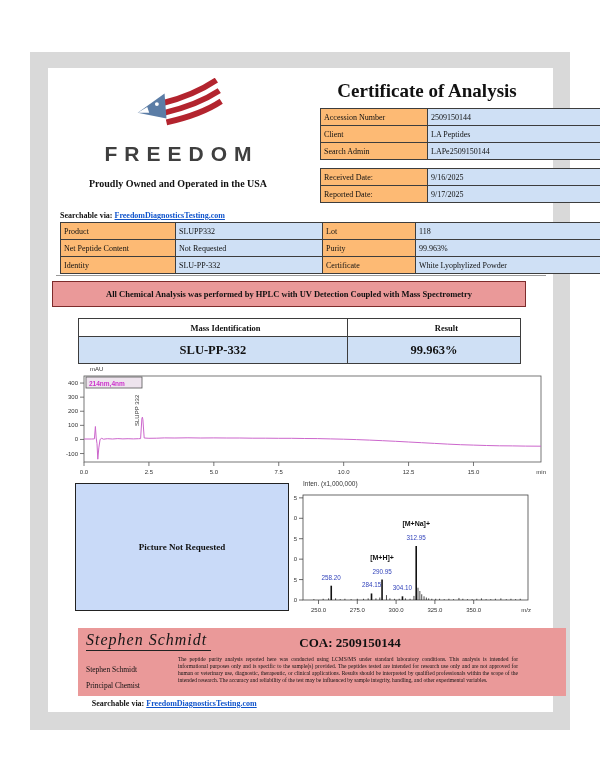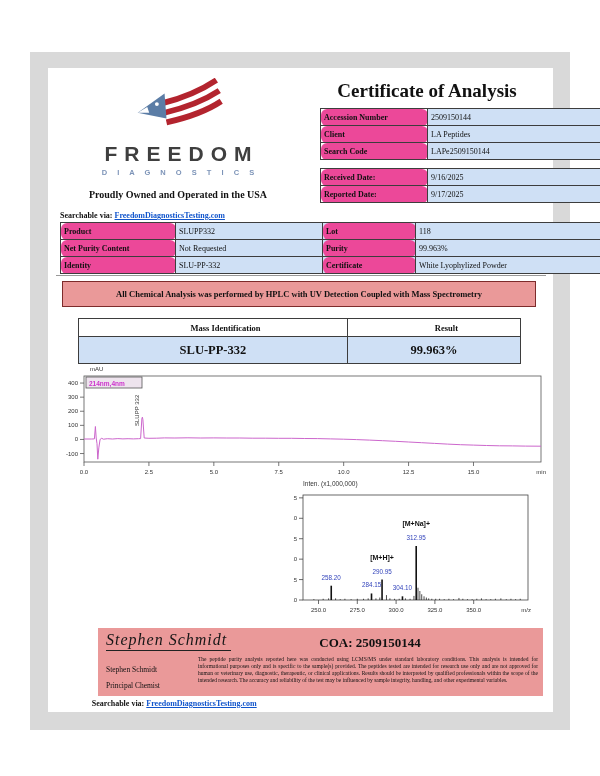--- a/index.html
+++ b/index.html
@@ -18,46 +18,46 @@
   .tagline{font-weight:bold;font-size:10px;margin-top:12px;}
   .searchline{left:12px;top:143px;font-size:8px;font-weight:bold;white-space:nowrap;}
   a.doclink{color:#1155cc;text-decoration:underline;font-weight:bold;}
 
   
   .coa-title{left:258px;top:12px;width:242px;text-align:center;font-weight:bold;font-size:19px;}
   table.kv{border-collapse:collapse;table-layout:fixed;width:100%;}
   table.kv td{border:1px solid #3d3d3d;font-size:8px;padding:1px 3px;height:14px;
               overflow:hidden;white-space:nowrap;}
   table.kv{border:1.5px solid #3d3d3d;}
-  td.l{background:#ec4899;font-weight:bold;border-radius:6px;}
+  td.l{background:#fdba74;font-weight:normal;}
   td.v{background:#cfe0f5;}
   .tbl-accession{left:272px;top:40px;width:225px;}
   .tbl-dates{left:272px;top:100px;width:225px;}
   .tbl-product{left:12px;top:154px;width:208px;}
   .tbl-lot{left:274px;top:154px;width:206px;}
 
   .divider{left:8px;top:207px;width:490px;height:1px;background:#999;}
 
-  .banner{left:14px;top:213px;width:472px;height:24px;background:#ea9999;
+  .banner{left:4px;top:213px;width:472px;height:24px;background:#ea9999;
           border:1.5px solid #7d2b2b;display:flex;align-items:center;justify-content:center;
           font-weight:bold;font-size:8.5px;text-align:center;}
 
   table.mass{left:30px;top:250px;width:443px;border-collapse:collapse;table-layout:fixed;
              border:1.5px solid #3d3d3d;position:absolute;}
   table.mass td{border:1px solid #3d3d3d;text-align:center;}
   .mass-h{font-weight:bold;font-size:8.5px;height:15px;background:#fff;padding-left:26px;}
   .mass-v{font-weight:bold;font-size:12.5px;height:24px;background:#cfe0f5;}
 
   .chromo-box{left:0px;top:296px;width:505px;height:114px;}
   .picture-box{left:27px;top:415px;width:212px;height:126px;background:#c9daf8;
                border:1.5px solid #222;display:flex;align-items:center;justify-content:center;
                font-weight:bold;font-size:9px;}
   .ms-box{left:245px;top:408px;width:260px;height:148px;}
 
-  .sig-box{left:30px;top:560px;width:445px;height:68px;background:#ea9999;margin-left:20px;}
+  .sig-box{left:30px;top:560px;width:488px;height:68px;background:#ea9999;}
   .sig-script{position:absolute;left:8px;top:3px;font-style:italic;font-size:16px;
               letter-spacing:1px;border-bottom:1px solid #222;padding:0 4px 1px 0;color:#161616;}
   .sig-coa{position:absolute;left:100px;top:7px;width:344px;text-align:center;
            font-weight:bold;font-size:13px;}
   .sig-name{position:absolute;left:8px;top:37px;font-size:7.5px;}
   .sig-role{position:absolute;left:8px;top:53px;font-size:7.5px;}
   .sig-disclaimer{position:absolute;left:100px;top:28px;width:340px;font-size:5.5px;
                   line-height:1.25;text-align:justify;}
 
   .footer{left:0px;top:631px;width:505px;display:flex;font-size:8px;font-weight:bold;}
@@ -73,21 +73,20 @@
     <div class="abs logo-block">
       <svg width="96" height="58" viewBox="0 0 100 60">
         <path d="M34,26 Q66,18 90,2" stroke="#b3242e" stroke-width="6" fill="none"></path>
         <path d="M36,36 Q70,28 93,13" stroke="#b3242e" stroke-width="6" fill="none"></path>
         <path d="M38,46 Q74,38 95,24" stroke="#b3242e" stroke-width="6" fill="none"></path>
         <polygon points="8,36 36,16 38,42" fill="#5b7da6"></polygon>
         <polygon points="8,36 18,30 20,36" fill="#ffffff"></polygon>
         <circle cx="28" cy="27" r="2" fill="#ffffff"></circle>
       </svg>
       <div class="brand">FREEDOM</div>
-      <div class="subbrand">D I A G N O S T I C S</div>
       <div class="tagline">Proudly Owned and Operated in the USA</div>
     </div>
 
     <div class="abs searchline">
       <span>Searchable via:</span>
       <a class="doclink" href="#">FreedomDiagnosticsTesting.com</a>
     </div>
 
     <div class="abs coa-title">Certificate of Analysis</div>
 
@@ -95,21 +94,21 @@
       <tbody>
           <tr>
             <td class="l" style="width:100px">Accession Number</td>
           <td class="v">2509150144</td>
           </tr>
       <tr>
             <td class="l">Client</td>
           <td class="v">LA Peptides</td>
           </tr>
       <tr>
-            <td class="l">Search Code</td>
+            <td class="l">Search Admin</td>
           <td class="v">LAPe2509150144</td>
           </tr>
     </tbody>
       </table>
 
     <table class="kv abs tbl-dates">
       <tbody>
           <tr>
             <td class="l" style="width:100px">Received Date:</td>
           <td class="v">9/16/2025</td>
@@ -121,21 +120,21 @@
     </tbody>
       </table>
 
     <table class="kv abs tbl-product">
       <tbody>
           <tr>
             <td class="l" style="width:108px">Product</td>
           <td class="v">SLUPP332</td>
           </tr>
       <tr>
-            <td class="l">Net Purity Content</td>
+            <td class="l">Net Peptide Content</td>
           <td class="v">Not Requested</td>
           </tr>
       <tr>
             <td class="l">Identity</td>
           <td class="v">SLU-PP-332</td>
           </tr>
     </tbody>
       </table>
 
     <table class="kv abs tbl-lot">
@@ -201,20 +200,21 @@
           <line x1="425.4886363636363" y1="98" x2="425.4886363636363" y2="102" stroke="#555" stroke-width="0.8"></line>
           <text x="425.4886363636363" y="110" font-size="6" text-anchor="middle" fill="#333">15.0</text>
           <text x="498" y="110" font-size="6" text-anchor="end" fill="#333">min</text>
           <text x="42" y="7" font-size="6" fill="#333">mAU</text>
           <rect x="38" y="13" width="56" height="11" fill="#eee4ee" stroke="#555" stroke-width="0.8"></rect>
           <text x="41" y="21.5" font-size="6.5" font-weight="bold" fill="#cc33cc">214nm,4nm</text>
           <polyline points="36.0,75.0 43.8,75.0 46.4,74.9 47.4,62.5 48.2,74.0 49.0,79.7 49.8,95.2 50.8,83.9 52.1,75.4 53.7,74.3 55.5,75.2 59.4,74.7 64.6,75.0 69.8,74.6 74.9,74.9 80.1,74.7 85.3,74.9 90.5,74.7 92.6,74.6 93.9,54.3 94.4,53.2 94.9,55.7 96.2,74.0 100.9,74.3 108.7,74.2 116.5,73.9 126.9,74.0 139.9,73.8 152.8,74.0 165.8,73.9 178.8,74.0 191.8,74.0 204.8,74.2 217.8,74.2 230.7,74.3 243.7,74.3 256.7,74.5 269.7,74.6 282.7,74.9 295.7,75.2 308.6,75.6 321.6,76.1 334.6,76.7 347.6,77.3 360.6,78.0 373.6,78.7 386.5,79.4 399.5,80.1 412.5,80.7 425.5,81.1 438.5,81.5 451.5,81.8 464.4,81.9 477.4,82.1 493.0,82.2" fill="none" stroke="#cc66cc" stroke-width="1"></polyline>
           <text transform="translate(91.42329545454545,62) rotate(-90)" font-size="6" fill="#333">SLUPP 332</text>
         </svg></div>
 
+    <div class="abs picture-box">Picture Not Requested</div>
 
     <div class="abs ms-box" id="ms-box"><svg width="260" height="148">
           <rect x="10" y="19" width="225" height="105" fill="none" stroke="#444" stroke-width="0.8"></rect>
           <line x1="6" y1="124" x2="10" y2="124" stroke="#444" stroke-width="0.8"></line>
           <text x="4" y="126" font-size="6" text-anchor="end" fill="#333">0.0</text>
           <line x1="6" y1="103.57198443579766" x2="10" y2="103.57198443579766" stroke="#444" stroke-width="0.8"></line>
           <text x="4" y="105.57198443579766" font-size="6" text-anchor="end" fill="#333">0.5</text>
           <line x1="6" y1="83.14396887159532" x2="10" y2="83.14396887159532" stroke="#444" stroke-width="0.8"></line>
           <text x="4" y="85.14396887159532" font-size="6" text-anchor="end" fill="#333">1.0</text>
           <line x1="6" y1="62.715953307392994" x2="10" y2="62.715953307392994" stroke="#444" stroke-width="0.8"></line>

